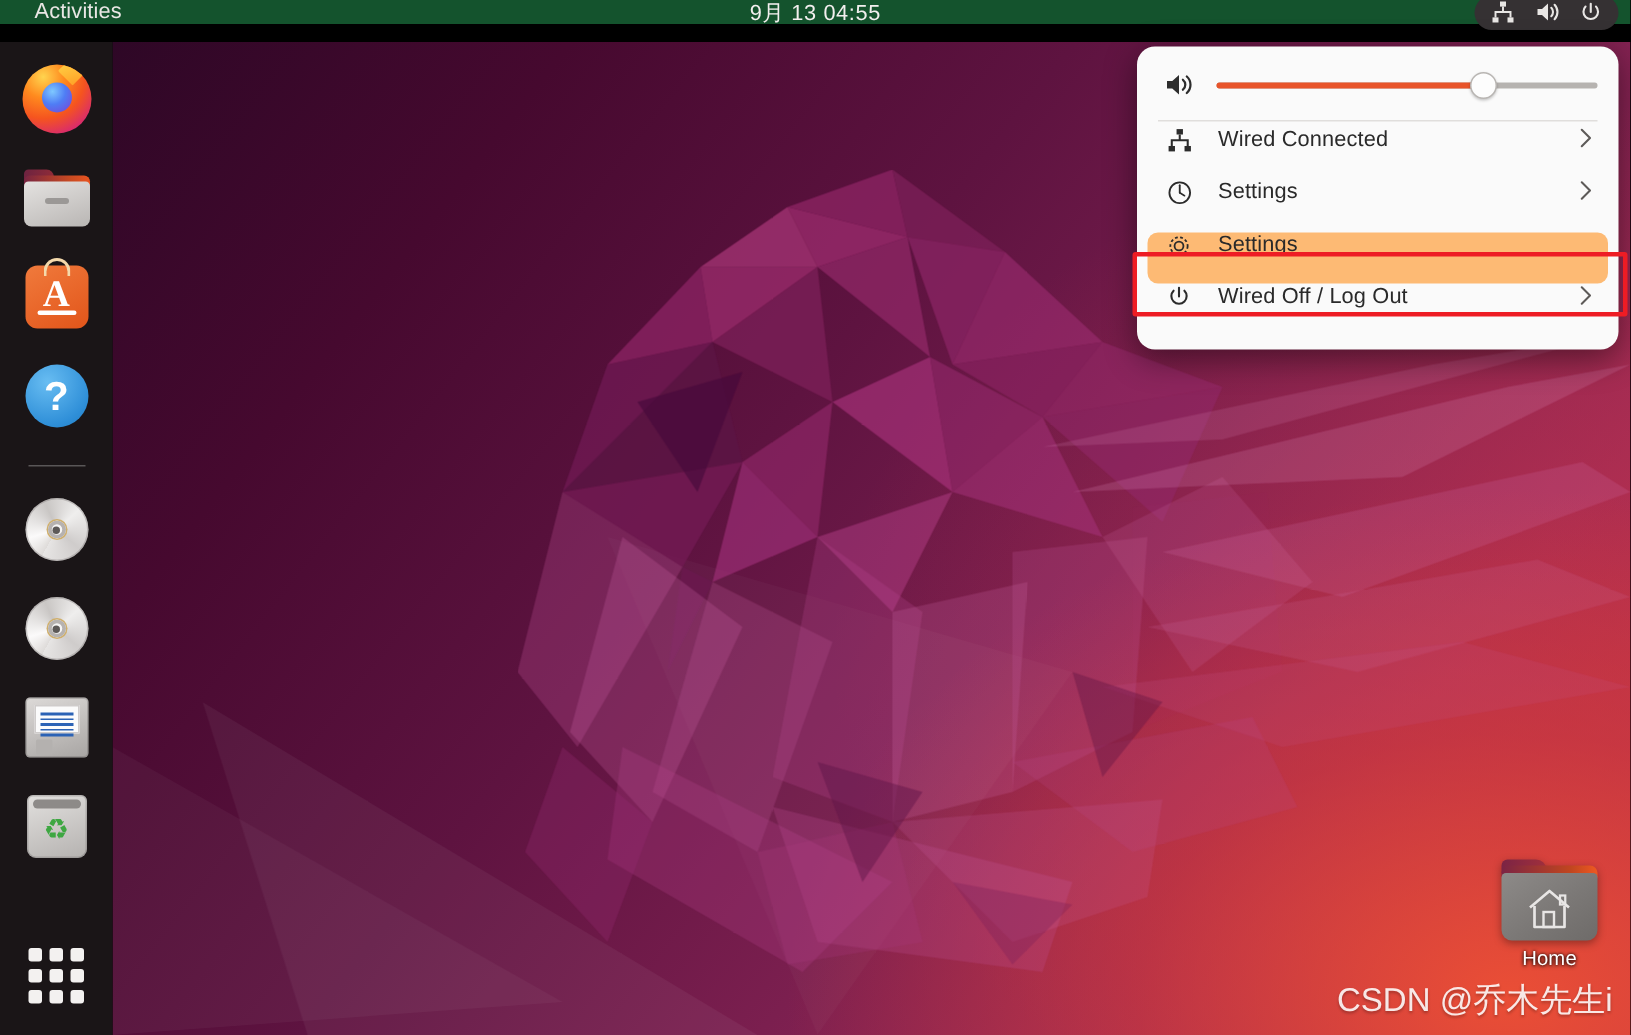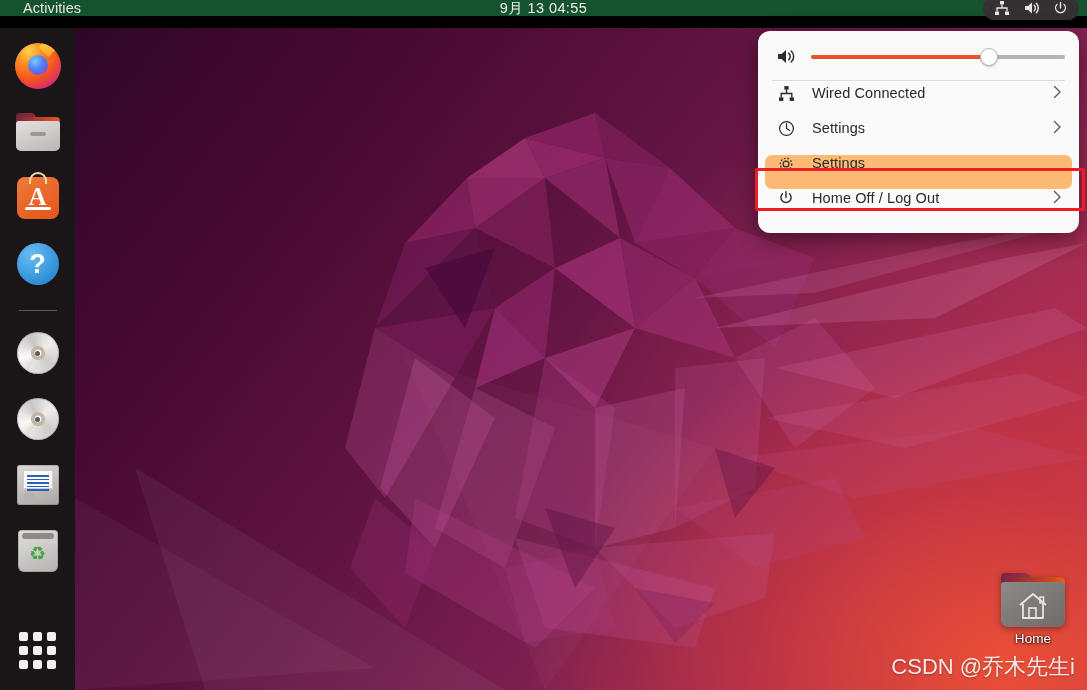--- a/index.html
+++ b/index.html
@@ -645,21 +645,21 @@
     </div>
 
 
     <div class="menu-item">
       <span class="mi-icon">
         <svg width="16" height="16" viewBox="0 0 16 16">
           <path d="M8 1.8 L8 7.6" stroke="#2b2b2b" stroke-width="1.4" stroke-linecap="round" fill="none"></path>
           <path d="M4.4 3.8 A5.1 5.1 0 1 0 11.6 3.8" stroke="#2b2b2b" stroke-width="1.4" fill="none" stroke-linecap="round"></path>
         </svg>
       </span>
-      <span class="mi-label">Home Off / Log Out</span>
+      <span class="mi-label">Wired Off / Log Out</span>
       <span class="mi-chev">
         <svg width="9" height="14" viewBox="0 0 9 14">
             <path d="M1.5 1.5 L7 7 L1.5 12.5" fill="none" stroke="#5d5a58" stroke-width="1.4" stroke-linecap="round" stroke-linejoin="round"></path>
           </svg>
       </span>
     </div>
   </div>
 
   <div id="annot-box" style="border-color: rgb(238, 28, 36);"></div>
 

